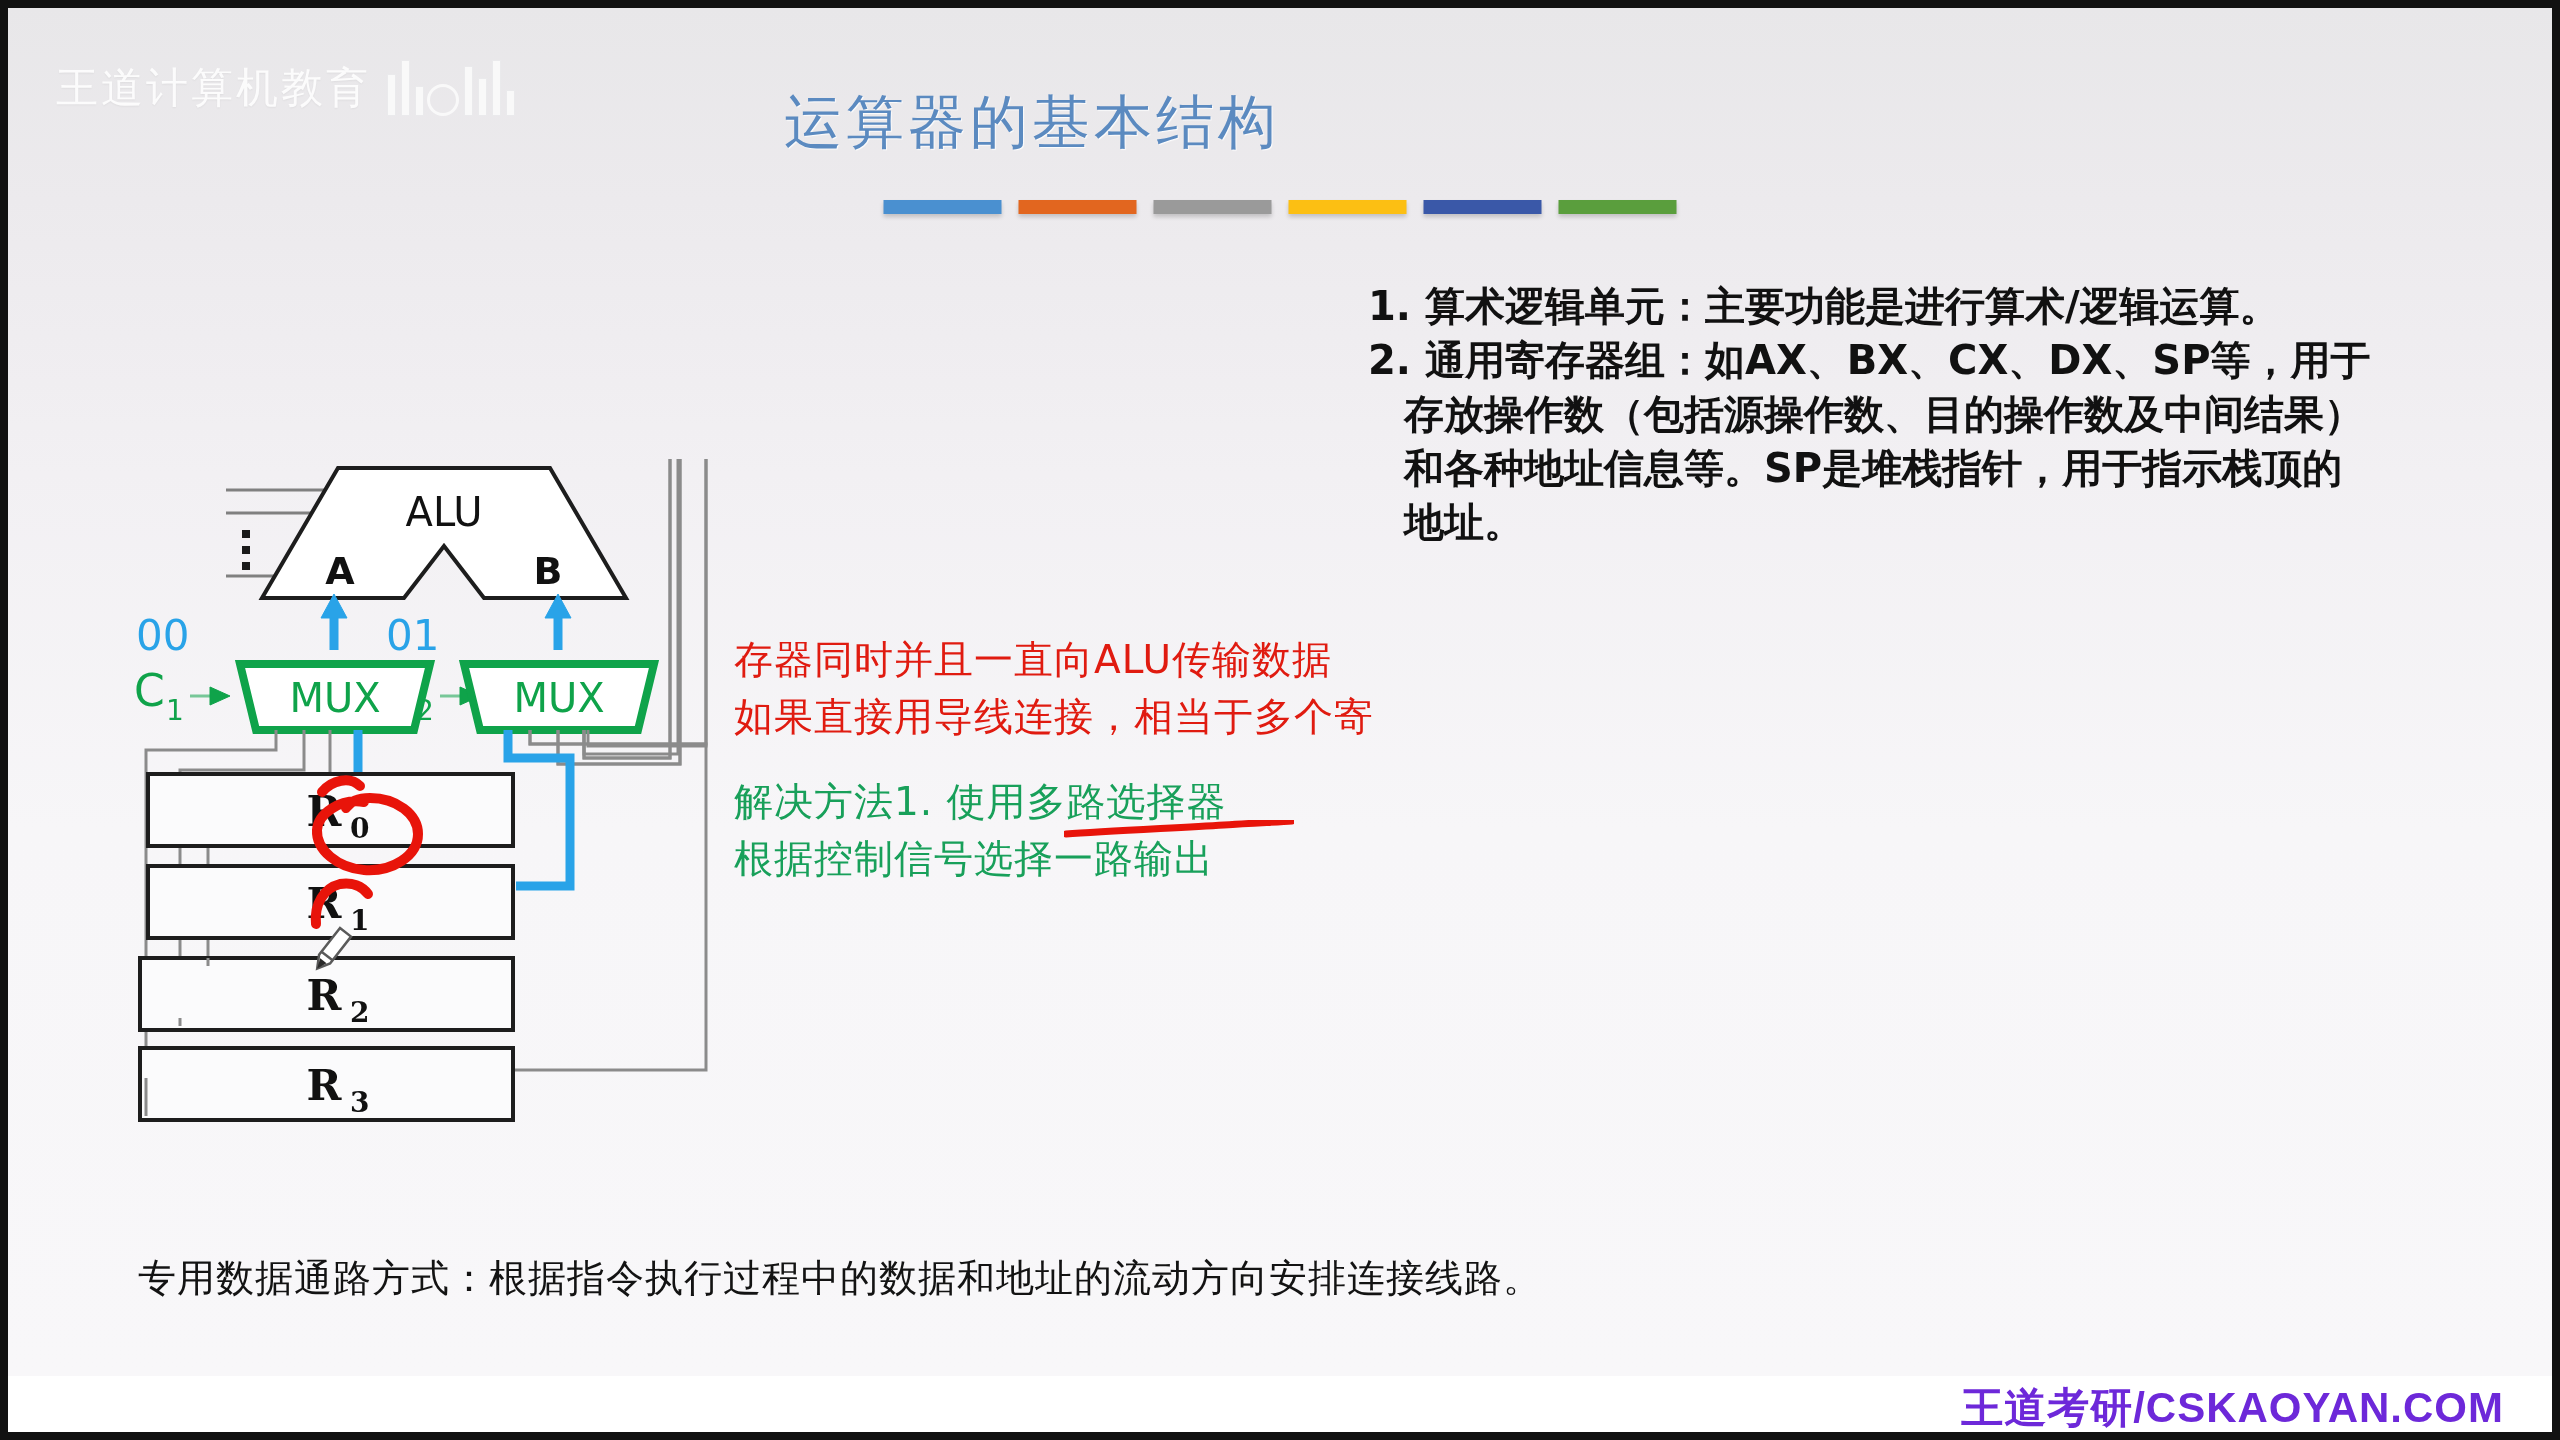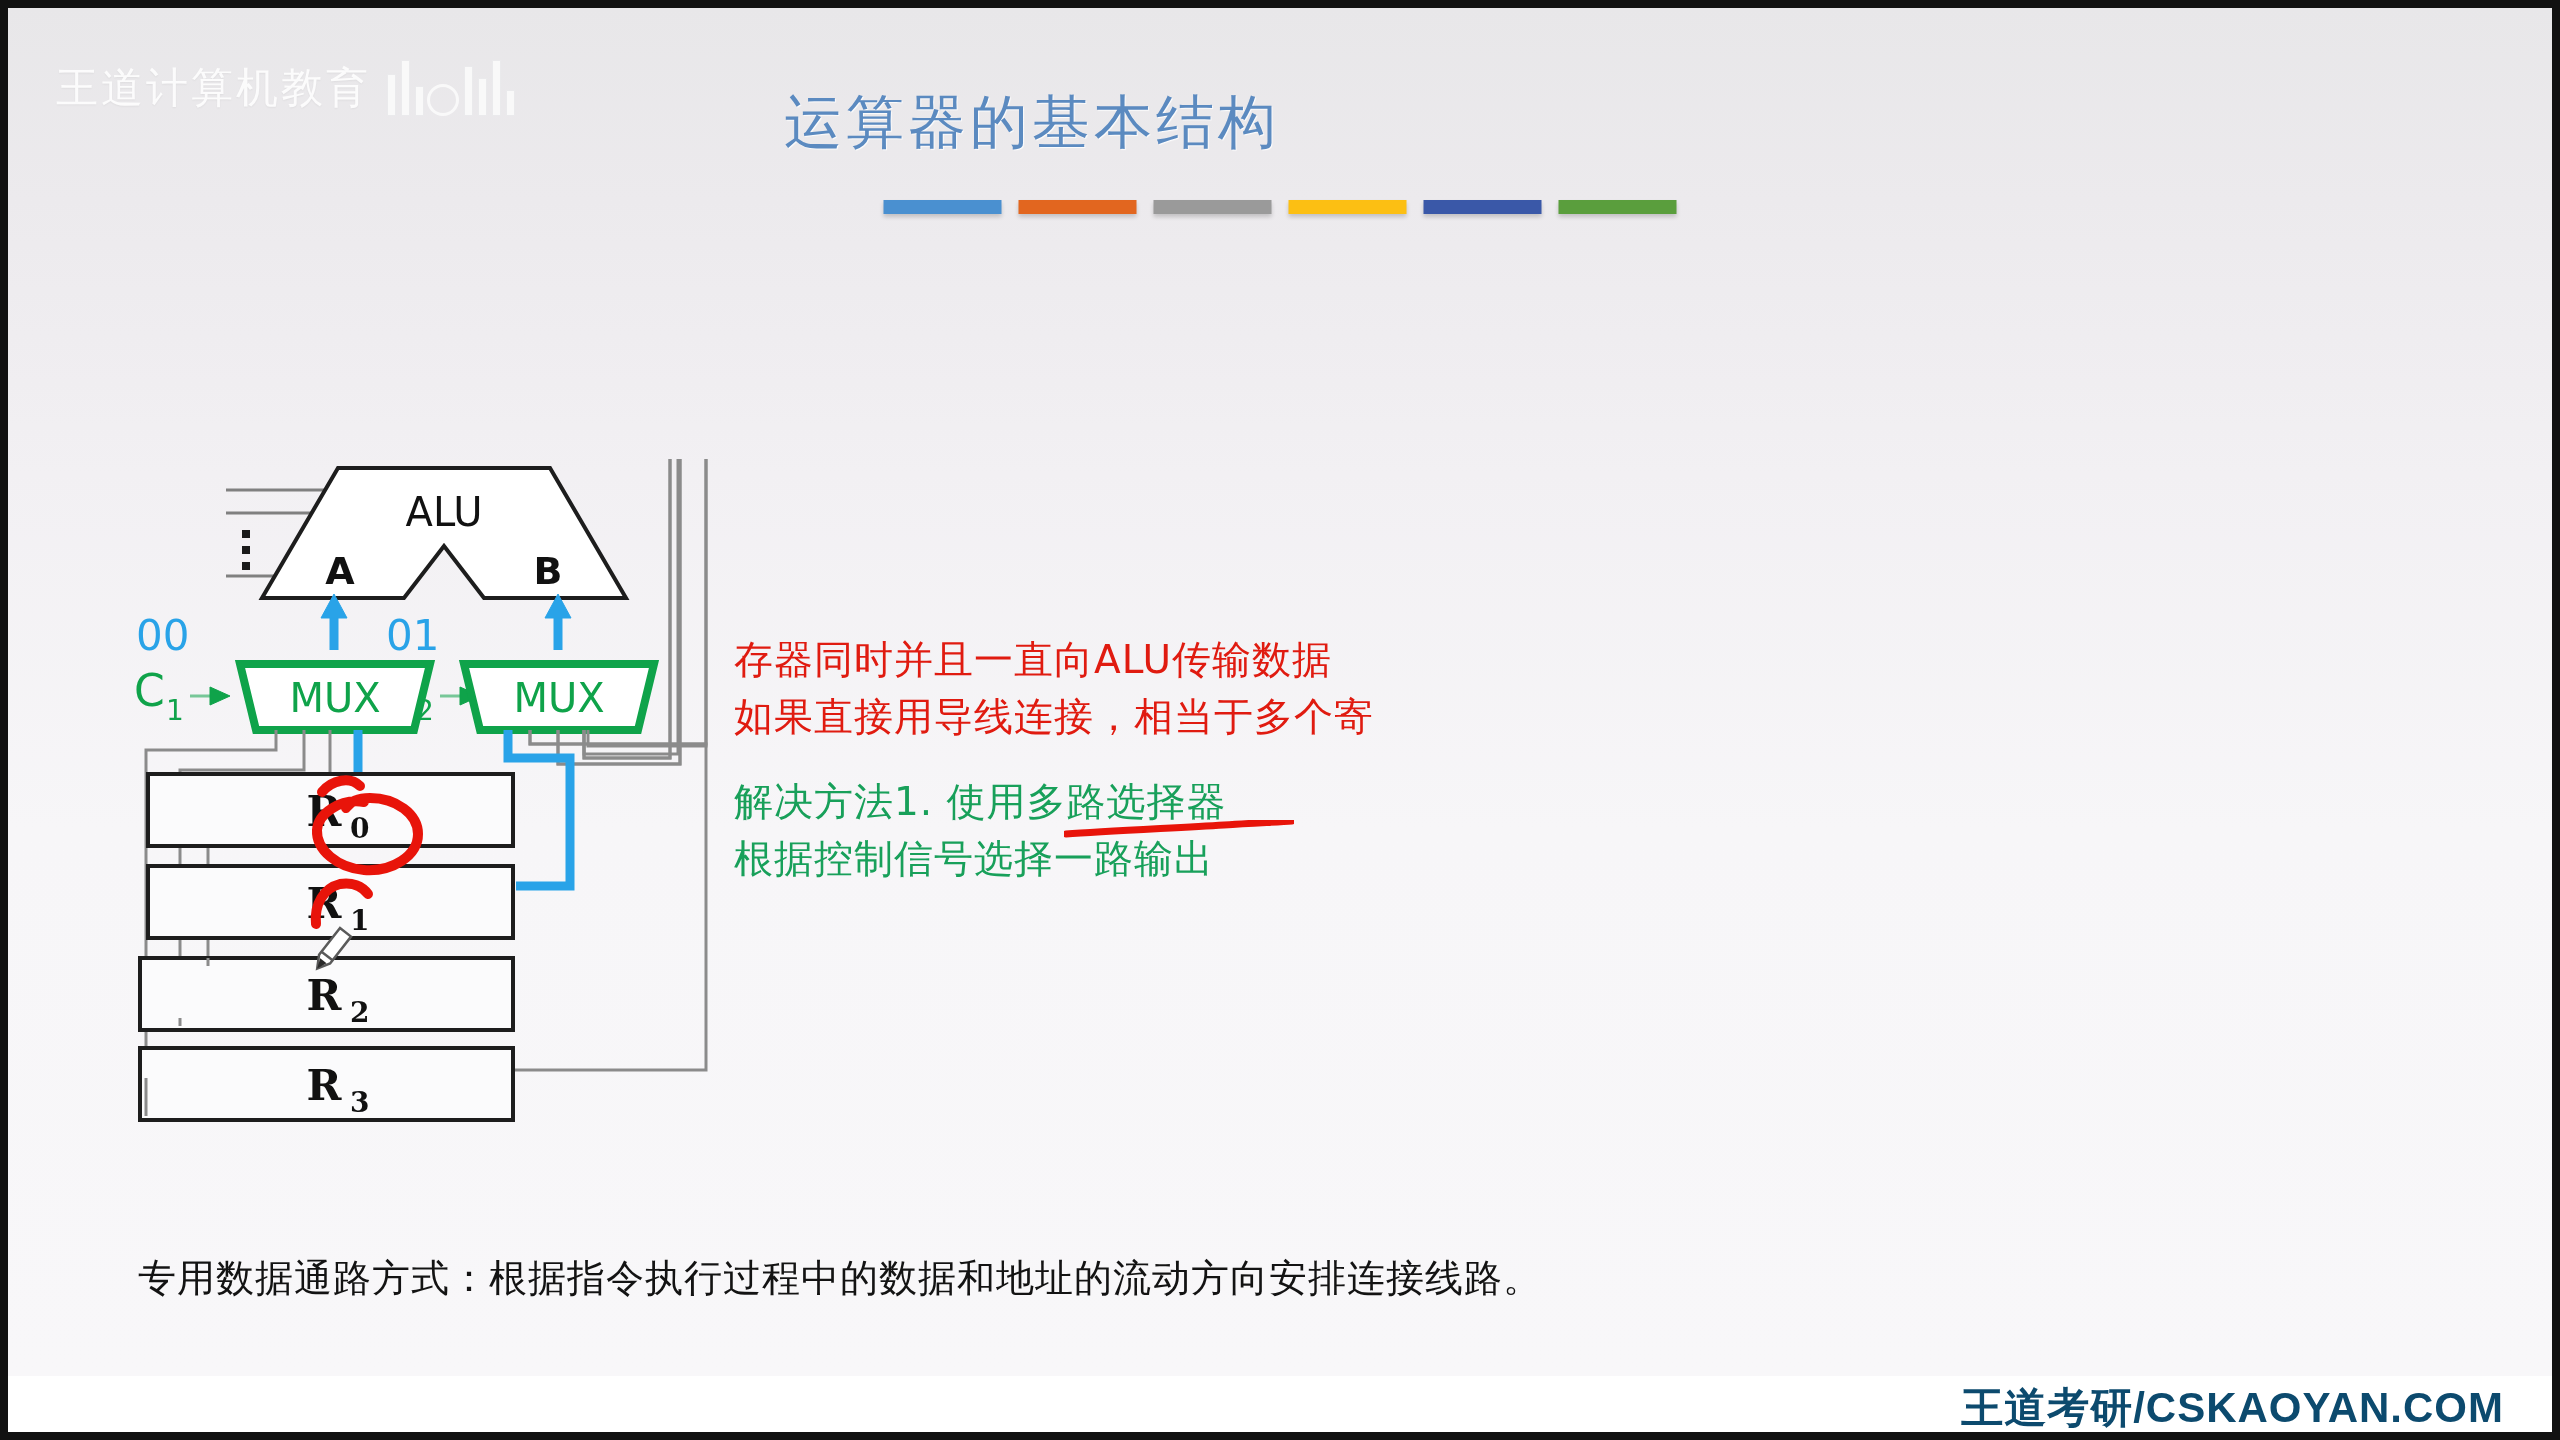--- a/index.html
+++ b/index.html
@@ -75,21 +75,21 @@
   #bottom{
     position:absolute; left:130px; top:1245px;
     font-family:"DejaVu Sans","Liberation Sans",sans-serif;
     font-size:38px; color:#131313; letter-spacing:1px; white-space:nowrap;
   }
 
   
   #brand{
     position:absolute; right:48px; top:1372px;
     font-family:"Liberation Sans",sans-serif;
-    font-size:42px; font-weight:700; color:#0c4a6e; letter-spacing:1px;
+    font-size:42px; font-weight:700; color:#6d28d9; letter-spacing:1px;
   }
 </style>
 </head>
 <body>
 
 <div id="slide">
   <div id="board">
 
     <div class="wm">
       <span>王道计算机教育</span>
@@ -109,20 +109,27 @@
 
     <div id="rule">
       <span style="background: rgb(74, 144, 208);"></span>
       <span style="background: rgb(226, 102, 31);"></span>
       <span style="background: rgb(154, 154, 154);"></span>
       <span style="background: rgb(252, 191, 19);"></span>
       <span style="background: rgb(58, 88, 168);"></span>
       <span style="background: rgb(90, 158, 61);"></span>
     </div>
 
+    <div id="bullets">
+      <p>1. 算术逻辑单元：主要功能是进行算术/逻辑运算。</p>
+      <p>2. 通用寄存器组：如AX、BX、CX、DX、SP等，用于</p>
+      <p class="ind">存放操作数（包括源操作数、目的操作数及中间结果）</p>
+      <p class="ind">和各种地址信息等。SP是堆栈指针，用于指示栈顶的</p>
+      <p class="ind">地址。</p>
+    </div>
 
     <div class="ann" id="ann-red">
       <div>存器同时并且一直向ALU传输数据</div>
       <div>如果直接用导线连接，相当于多个寄</div>
     </div>
 
     <div class="ann" id="ann-green">
       <div>解决方法1. 使用多路选择器</div>
       <div>根据控制信号选择一路输出</div>
     </div>

